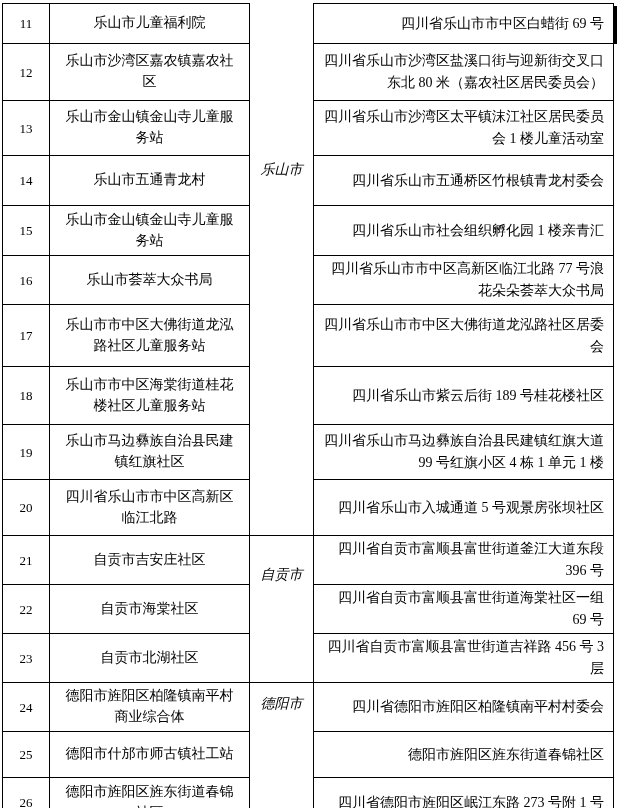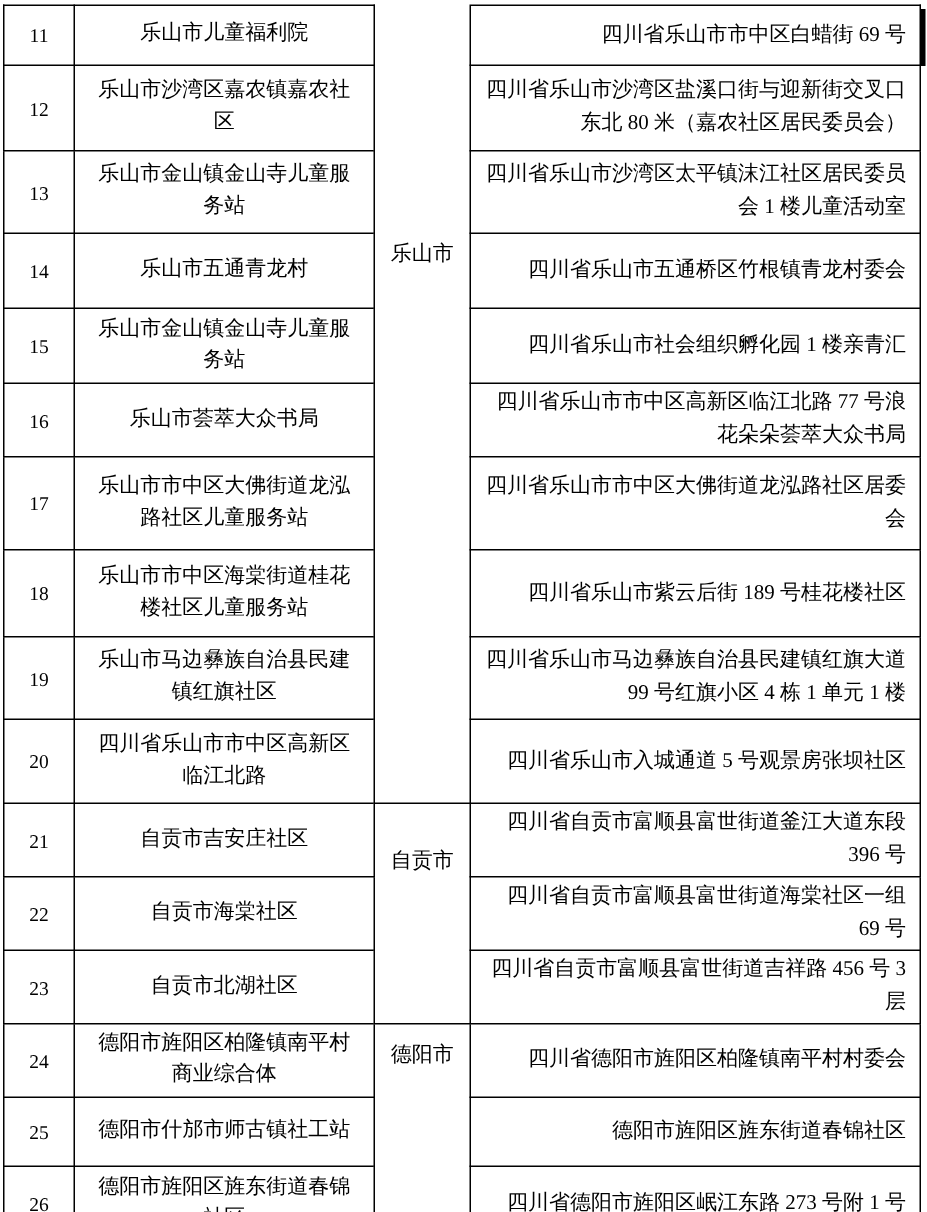--- a/index.html
+++ b/index.html
@@ -14,21 +14,21 @@
   }
   td{
     border:1px solid #000;
     font-size:14px;line-height:21px;vertical-align:middle;
     overflow:hidden;word-break:normal;
   }
   td.num{text-align:center;font-size:13px;padding:0;}
   td.name{text-align:center;padding:2px 10px;font-family:Liberation Mono, monospace;}
   td.addr{text-align:right;padding:2px 9px;line-height:22px;}
   td.city{vertical-align:top;text-align:center;padding:0;}
-  td.city .city-label{line-height:20px;}
+  td.city .city-label{line-height:20px;font-style:italic;}
   td.city-top{border-top:none;}
   td.city-bottom{border-bottom:1px dashed #b9b9b9;}
   .caret{
     position:absolute;left:614px;top:6px;width:3px;height:38px;background:#000;
   }
 </style>
 </head>
 <body>
 
 <table class="loc-table">

